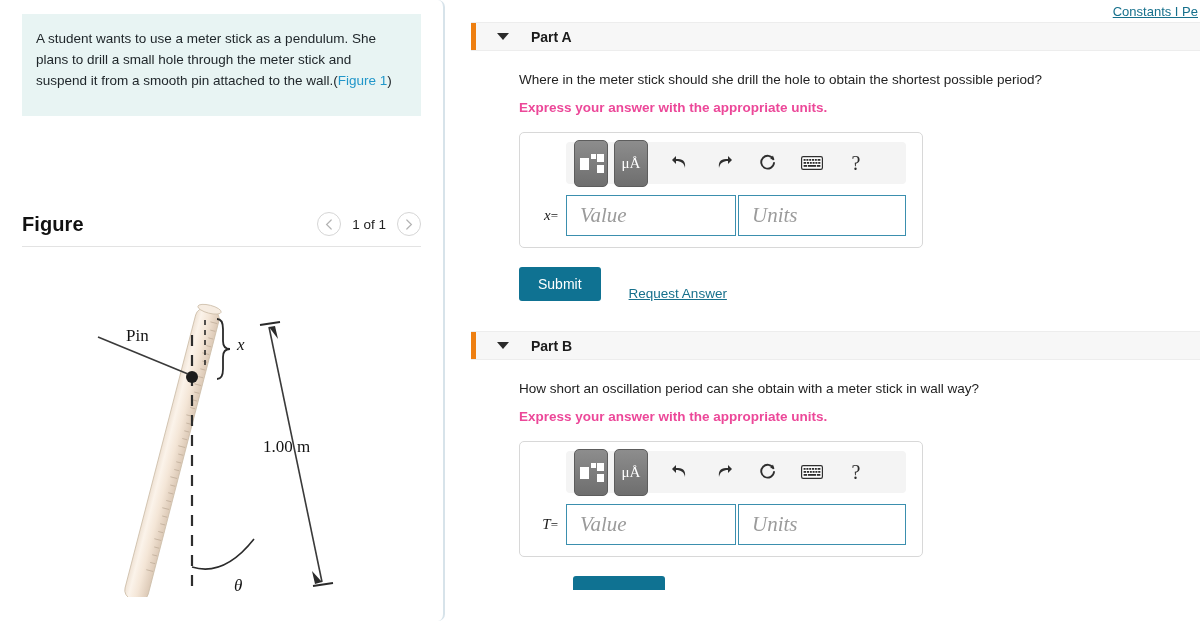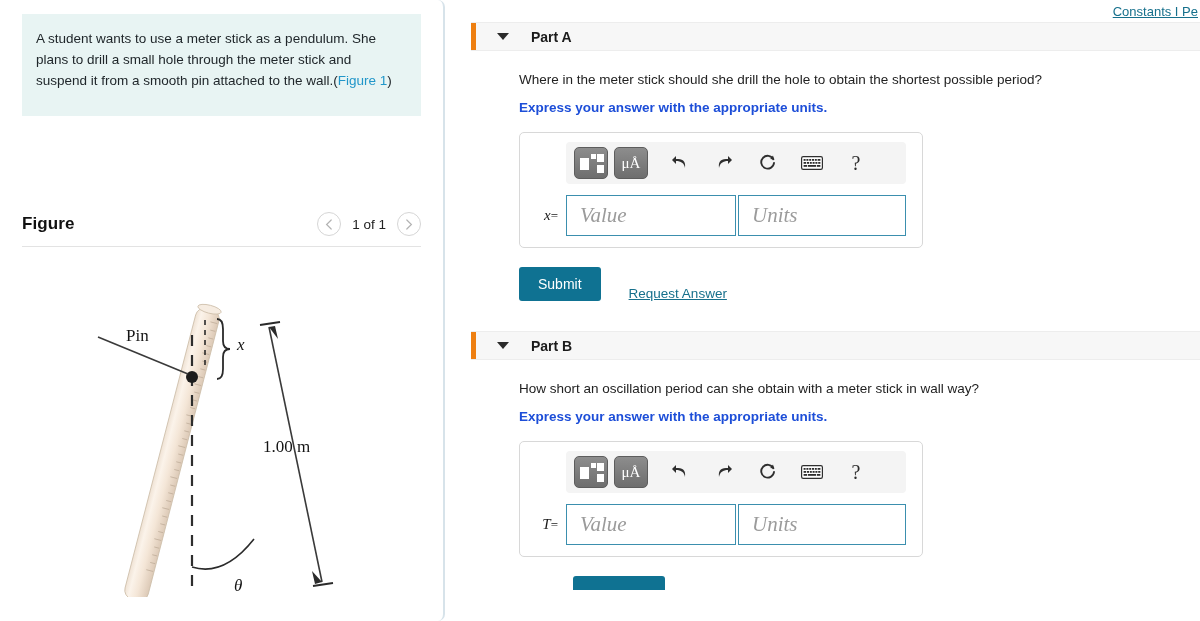--- a/index.html
+++ b/index.html
@@ -30,21 +30,21 @@
   .problem-text {
     font-size: 13.5px; line-height: 21px; color: #20272b;
   }
   .fig-link { color: #2196c9; text-decoration: none; }
 
   .figure-head {
     margin: 96px 22px 0 22px;
     display: flex; align-items: center; justify-content: space-between;
     padding-bottom: 10px;
   }
-  .figure-title { font-size: 17px; font-weight: bold; color: #111; letter-spacing: .1px; }
+  .figure-title { font-size: 20px; font-weight: bold; color: #111; letter-spacing: .1px; }
   .figure-nav { display: flex; align-items: center; gap: 11px; }
   .nav-circle {
     width: 24px; height: 24px; border-radius: 50%;
     border: 1px solid #d6d6d6; background: #fff;
     display: flex; align-items: center; justify-content: center;
     color: #b4b4b4; font-size: 12px; line-height: 1;
   }
   .nav-count { font-size: 13.5px; color: #222; }
   .figure-rule { margin: 0 22px; border-top: 1px solid #e3e3e3; }
 
@@ -76,21 +76,21 @@
     margin-left: 26px;
     width: 0; height: 0;
     border-left: 6px solid transparent;
     border-right: 6px solid transparent;
     border-top: 7px solid #2b2b2b;
   }
   .part-label { margin-left: 22px; font-size: 14px; font-weight: bold; color: #1b1b1b; }
 
   .part-body { padding-left: 54px; padding-right: 20px; }
   .question { font-size: 13.5px; color: #222; margin-top: 21px; }
-  .instruction { font-size: 13.5px; font-weight: bold; color: #1d4ed8; margin-top: 13px; }
+  .instruction { font-size: 13.5px; font-weight: bold; color: #ec4899; margin-top: 13px; }
 
   
   .answer-box {
     margin-top: 17px;
     width: 404px;
     border: 1px solid #d8d8d8;
     border-radius: 5px;
     background: #fff;
     padding: 9px 10px 11px 10px;
   }
@@ -98,21 +98,21 @@
     background: #f4f4f4;
     border-radius: 4px;
     height: 42px;
     margin-left: 36px;
     margin-right: 6px;
     display: flex; align-items: center;
     padding-left: 8px;
     gap: 2px;
   }
   .tool-btn {
-    width: 34px; height: 32px;
+    width: 34px; height: 47px;
     border-radius: 5px;
     border: 1px solid #5d5d5d;
     background: linear-gradient(#8d8d8d, #6e6e6e);
     display: flex; align-items: center; justify-content: center;
     margin-right: 4px;
     position: relative;
   }
   .tpl-wrap { position: relative; width: 22px; height: 19px; }
   .tpl-wrap i { position: absolute; background: #fff; display: block; }
   .sq-big   { left: 0;   top: 4px;  width: 9px;  height: 12px; }

